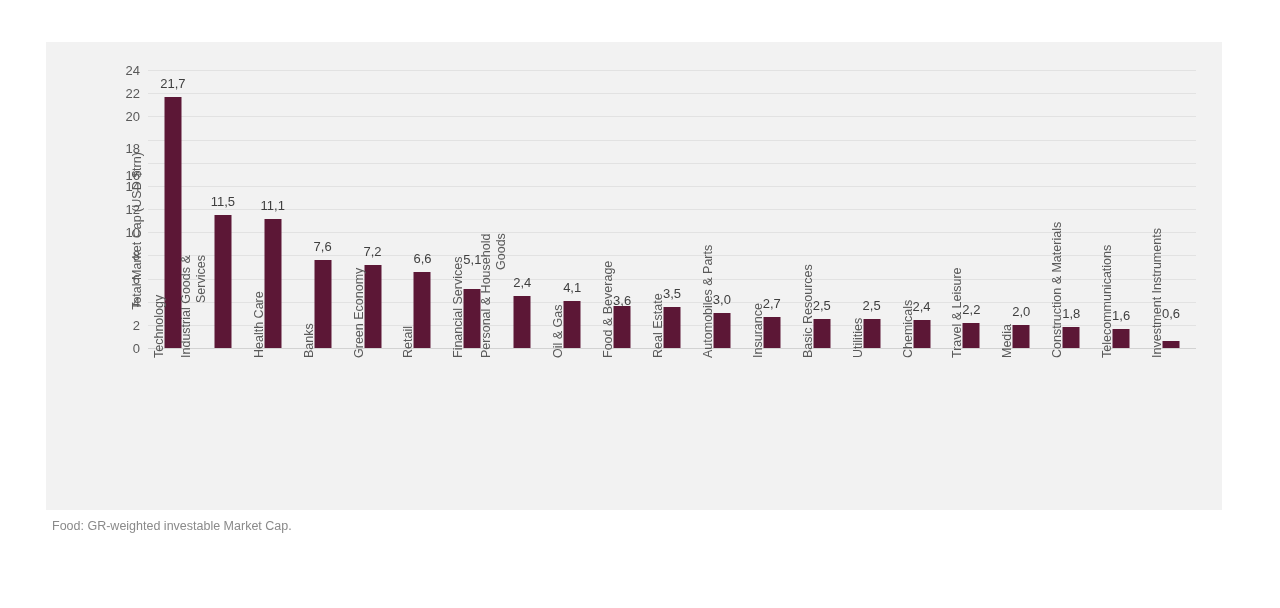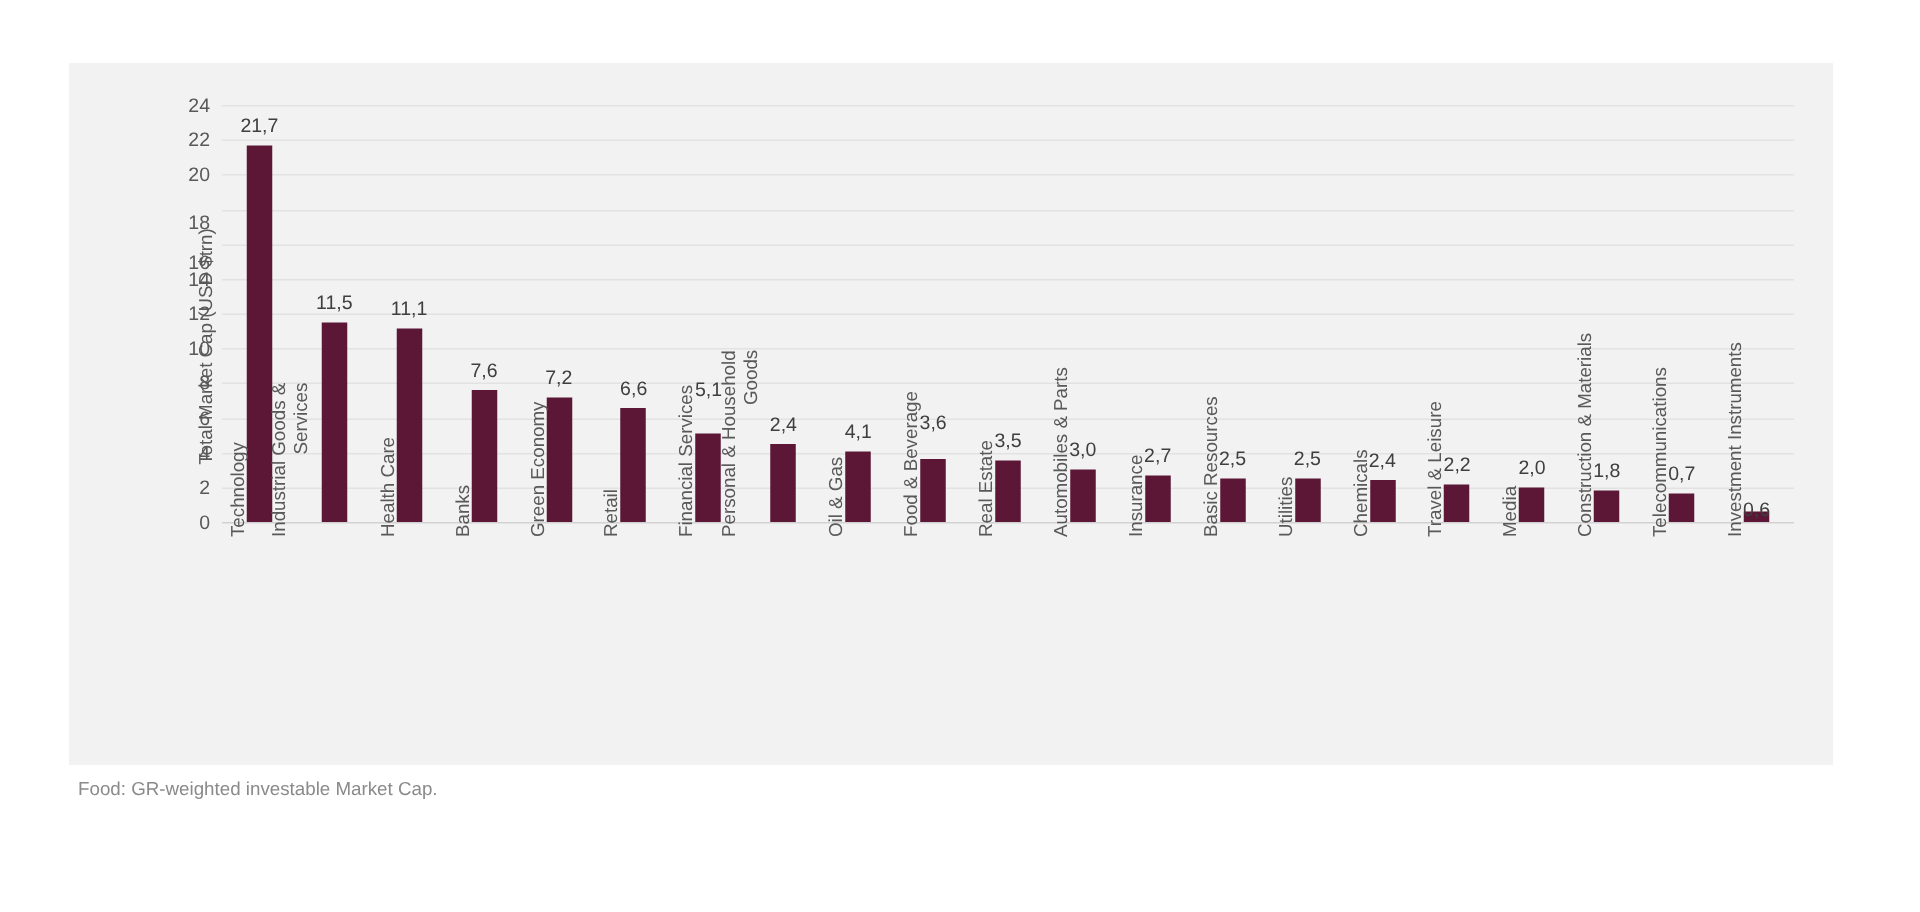--- a/index.html
+++ b/index.html
@@ -211,21 +211,21 @@
             <div class="cat-label" style="margin-left: -14.5px;">Personal &amp; Household
 Goods</div>
           </div>
           <div class="bar-slot" style="left: 399.238px; width: 49.9048px;">
             <div class="bar" style="height: 47.4917px; background: rgb(92, 23, 54);"></div>
             <div class="bar-value" style="bottom: 54.4917px;">4,1</div>
             <div class="cat-label" style="margin-left: -7px;">Oil &amp; Gas</div>
           </div>
           <div class="bar-slot" style="left: 449.143px; width: 49.9048px;">
             <div class="bar" style="height: 41.7px; background: rgb(92, 23, 54);"></div>
-            <div class="bar-value" style="bottom: 60px; margin-top: 22px;">3,6</div>
+            <div class="bar-value" style="bottom: 41px; margin-top: 22px;">3,6</div>
             <div class="cat-label" style="margin-left: -7px;">Food &amp; Beverage</div>
           </div>
           <div class="bar-slot" style="left: 499.048px; width: 49.9048px;">
             <div class="bar" style="height: 40.5417px; background: rgb(92, 23, 54);"></div>
             <div class="bar-value" style="bottom: 47.5417px;">3,5</div>
             <div class="cat-label" style="margin-left: -7px;">Real Estate</div>
           </div>
           <div class="bar-slot" style="left: 548.952px; width: 49.9048px;">
             <div class="bar" style="height: 34.75px; background: rgb(92, 23, 54);"></div>
             <div class="bar-value" style="bottom: 41.75px;">3,0</div>
@@ -261,26 +261,26 @@
             <div class="bar-value" style="bottom: 30.1667px;">2,0</div>
             <div class="cat-label" style="margin-left: -7px;">Media</div>
           </div>
           <div class="bar-slot" style="left: 898.286px; width: 49.9048px;">
             <div class="bar" style="height: 20.85px; background: rgb(92, 23, 54);"></div>
             <div class="bar-value" style="bottom: 27.85px;">1,8</div>
             <div class="cat-label" style="margin-left: -7px;">Construction &amp; Materials</div>
           </div>
           <div class="bar-slot" style="left: 948.19px; width: 49.9048px;">
             <div class="bar" style="height: 18.5333px; background: rgb(92, 23, 54);"></div>
-            <div class="bar-value" style="bottom: 25.5333px;">0,7</div>
+            <div class="bar-value" style="bottom: 25.5333px;">1,6</div>
             <div class="cat-label" style="margin-left: -7px;">Telecommunications</div>
           </div>
           <div class="bar-slot" style="left: 998.095px; width: 49.9048px;">
             <div class="bar" style="height: 6.95px; background: rgb(92, 23, 54);"></div>
-            <div class="bar-value" style="bottom: 2px;">0,6</div>
+            <div class="bar-value" style="bottom: 28px;">0,6</div>
             <div class="cat-label" style="margin-left: -7px;">Investment Instruments</div>
           </div>
         </div>
     </div>
 
   </div>
 
   <div class="footnote" id="notes-line">Food: GR-weighted investable Market Cap.</div>
 
 

